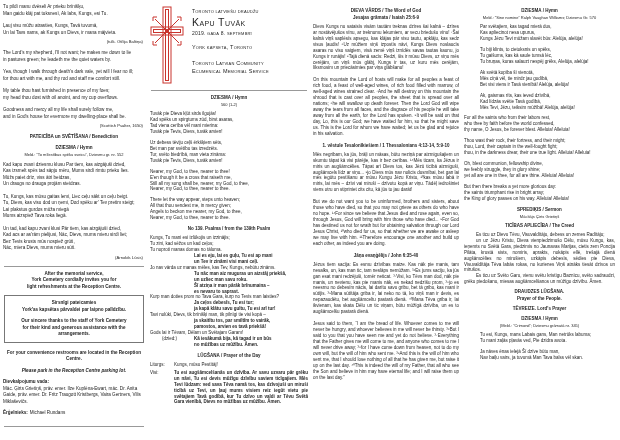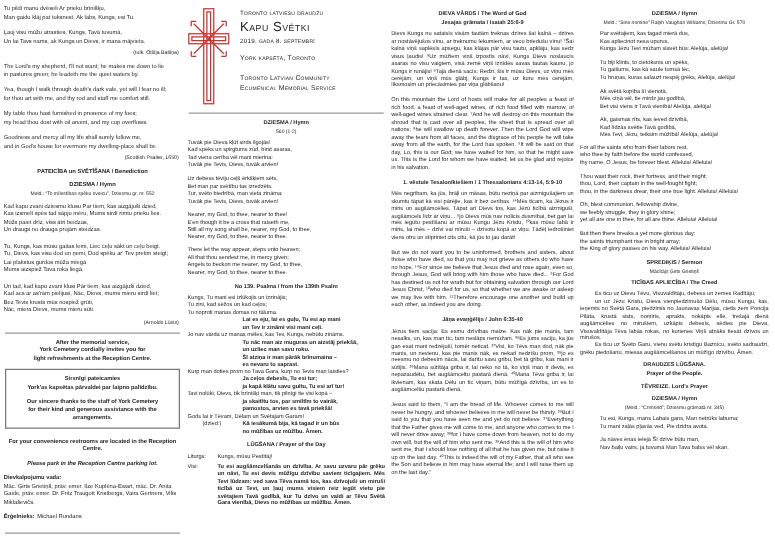--- a/index.html
+++ b/index.html
@@ -148,21 +148,21 @@
             <path d="M31 39 l-4 0 M31 39 l0 -4"></path>
             <rect x="13" y="1" width="8" height="76"></rect>
             <rect x="15.5" y="3.5" width="3" height="71"></rect>
             <rect x="1" y="21" width="32" height="8"></rect>
             <rect x="3.5" y="23.5" width="27" height="3"></rect>
           </g>
         </svg>
       </div>
       <div class="mtx">
         <div class="org">Toronto latviešu draudžu</div>
-        <div class="mtitle">Kapu Svētki</div>
+        <div class="mtitle">Kapu Tuvāk</div>
         <div class="mdate">2019. gada 8. septembrī</div>
         <div class="mloc">York kapsētā, Toronto</div>
         <div class="msub">Toronto Latvian Community</div>
         <div class="msub">Ecumenical Memorial Service</div>
       </div>
     </div>
   <div class="blk rule"></div>
       <div class="blk heading">
         <div class="ln">DZIESMA / Hymn</div>
       </div>

